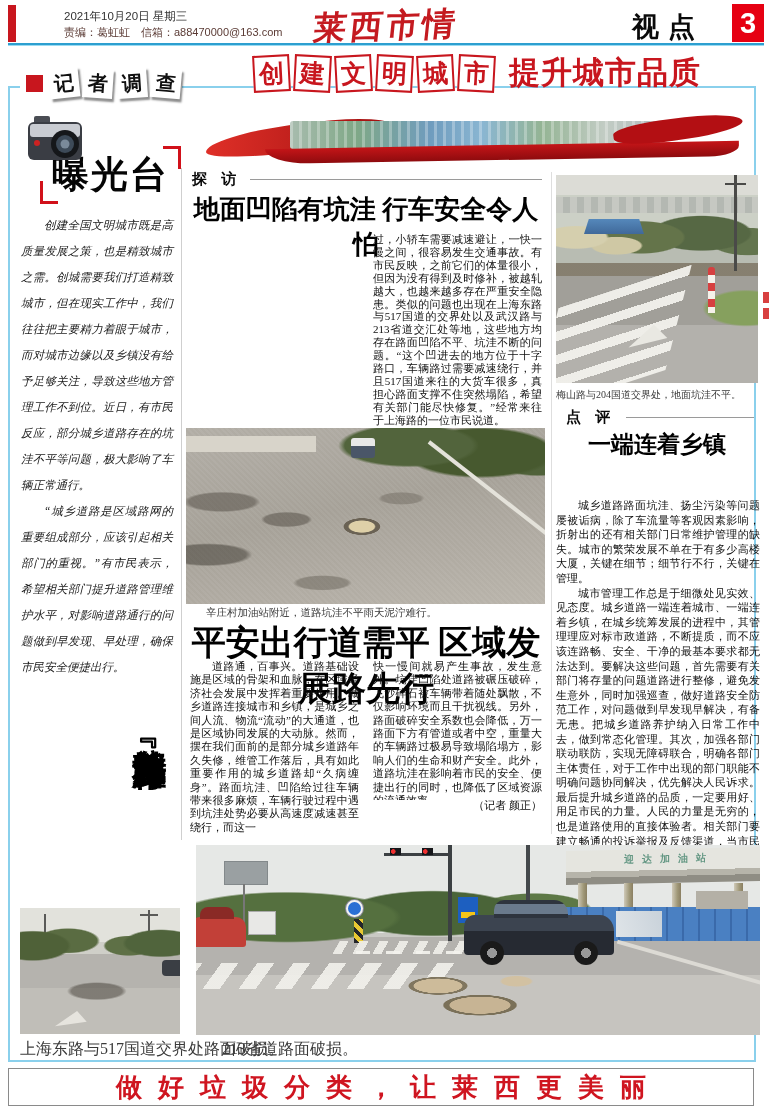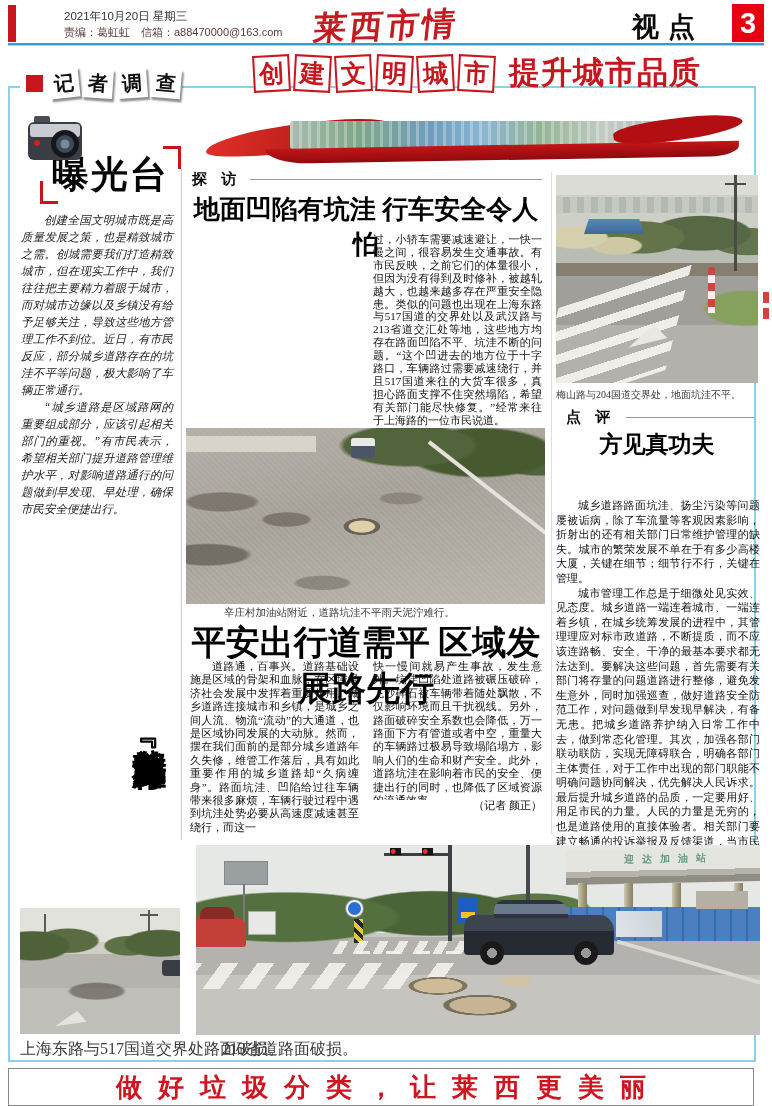--- a/index.html
+++ b/index.html
@@ -56,21 +56,21 @@
              border-radius:40% 60% 50% 50%;transform:rotate(-8deg);}
 
   
   #camera{left:24px;top:110px;width:66px;height:58px;z-index:6;}
   #expose{left:42px;top:146px;font-size:37px;font-weight:900;letter-spacing:2px;color:#050505;
           padding:4px 10px;z-index:5;}
   #expose .c1{position:absolute;left:-2px;bottom:0;width:15px;height:20px;
               border-left:3.5px solid #d1111a;border-bottom:3.5px solid #d1111a;}
   #expose .c2{position:absolute;right:-2px;top:0;width:15px;height:20px;
               border-right:3.5px solid #d1111a;border-top:3.5px solid #d1111a;}
-  #sidebar-intro{left:21px;top:212px;width:152px;font-size:11.5px;line-height:17px;
+  #sidebar-intro{left:21px;top:212px;width:152px;font-size:11.5px;line-height:26px;
                  text-align:justify;font-style:italic;color:#1a1a1a;}
   #sidebar-intro p{margin:0;text-indent:2em;}
   #vert-headline{left:20px;top:548px;width:152px;height:356px;display:flex;justify-content:center;
                  writing-mode:vertical-rl;font-size:34px;font-weight:900;letter-spacing:1px;color:#000;}
 
   
   .vline{width:1px;background:#cfcfcf;}
   #vl1{left:181px;top:168px;height:672px;}
   #vl2{left:551px;top:172px;height:662px;background:#dedede;}
 
@@ -78,21 +78,21 @@
   .sec-label{font-size:15px;font-weight:900;letter-spacing:5px;color:#0a0a0a;}
   .sec-line{height:1px;background:#9a9a9a;}
   .headline{font-weight:700;text-align:center;color:#000;}
   #visit-label{left:192px;top:170px;}
   #visit-line{left:250px;top:179px;width:292px;}
   #headline1{left:190px;top:192px;width:352px;font-size:26px;}
   .body-col{font-size:11px;line-height:12.9px;text-align:justify;color:#101010;overflow:hidden;}
   #visit-col1{left:190px;top:233px;width:169px;height:194px;text-indent:2em;}
   #visit-col2{left:373px;top:233px;width:169px;height:194px;}
 
-  #caption2{left:224px;top:606px;font-size:10.5px;color:#3a3a3a;text-align:center;}
+  #caption2{left:206px;top:606px;font-size:10.5px;color:#3a3a3a;text-align:center;}
   #headline2{left:190px;top:620px;width:352px;font-size:34px;}
   #a2-col1{left:190px;top:660px;width:169px;height:180px;text-indent:2em;line-height:13.4px;}
   #a2-col2{left:373px;top:660px;width:169px;height:140px;line-height:13.4px;}
   #byline{left:373px;top:798px;width:169px;font-size:11px;text-align:right;color:#101010;}
 
   #caption1{left:556px;top:388px;width:204px;font-size:10px;color:#3a3a3a;}
   #comment-label{left:566px;top:408px;}
   #comment-line{left:626px;top:417px;width:128px;}
   #comment-headline{left:556px;top:430px;width:202px;font-size:23px;line-height:30px;}
   #comment-text{left:556px;top:498px;width:204px;font-size:11px;line-height:14.6px;text-align:justify;color:#101010;}
@@ -324,21 +324,21 @@
     <div id="p1-roof"></div>
     <div id="p1-pole"></div>
     <div id="p1-cross"></div>
     <div id="p1-arrow"></div>
     <div id="p1-rwpole"></div>
   </div>
   <div class="abs caption" id="caption1">梅山路与204国道交界处，地面坑洼不平。</div>
   <div class="abs sans sec-label" id="comment-label">点 评</div>
   <div class="abs sec-line" id="comment-line"></div>
   <div class="abs headline" id="comment-headline">
-    <div>方见真功夫</div>
+    <div>一端连着乡镇</div>
   </div>
   <div class="abs" id="comment-text">
     <p>城乡道路路面坑洼、扬尘污染等问题屡被诟病，除了车流量等客观因素影响，折射出的还有相关部门日常维护管理的缺失。城市的繁荣发展不单在于有多少高楼大厦，关键在细节；细节行不行，关键在管理。</p>
     <p>城市管理工作总是于细微处见实效、见态度。城乡道路一端连着城市、一端连着乡镇，在城乡统筹发展的进程中，其管理理应对标市政道路，不断提质，而不应该连路畅、安全、干净的最基本要求都无法达到。要解决这些问题，首先需要有关部门将存量的问题道路进行整修，避免发生意外，同时加强巡查，做好道路安全防范工作，对问题做到早发现早解决，有备无患。把城乡道路养护纳入日常工作中去，做到常态化管理。其次，加强各部门联动联防，实现无障碍联合，明确各部门主体责任，对于工作中出现的部门职能不明确问题协同解决，优先解决人民诉求。最后提升城乡道路的品质，一定要用好、用足市民的力量。人民的力量是无穷的，也是道路使用的直接体验者。相关部门要建立畅通的投诉举报及反馈渠道，当市民发现城乡道路存在的问题时，可以迅速、便捷的联系到相关责任人，确保信息流通无障碍，能够得到相关人员和部门有效反馈。</p>
   </div>
 
   <div class="abs photo" id="photo3">
     <div id="p3-arrow"></div>
     <div id="p3-car"></div>
   </div>

